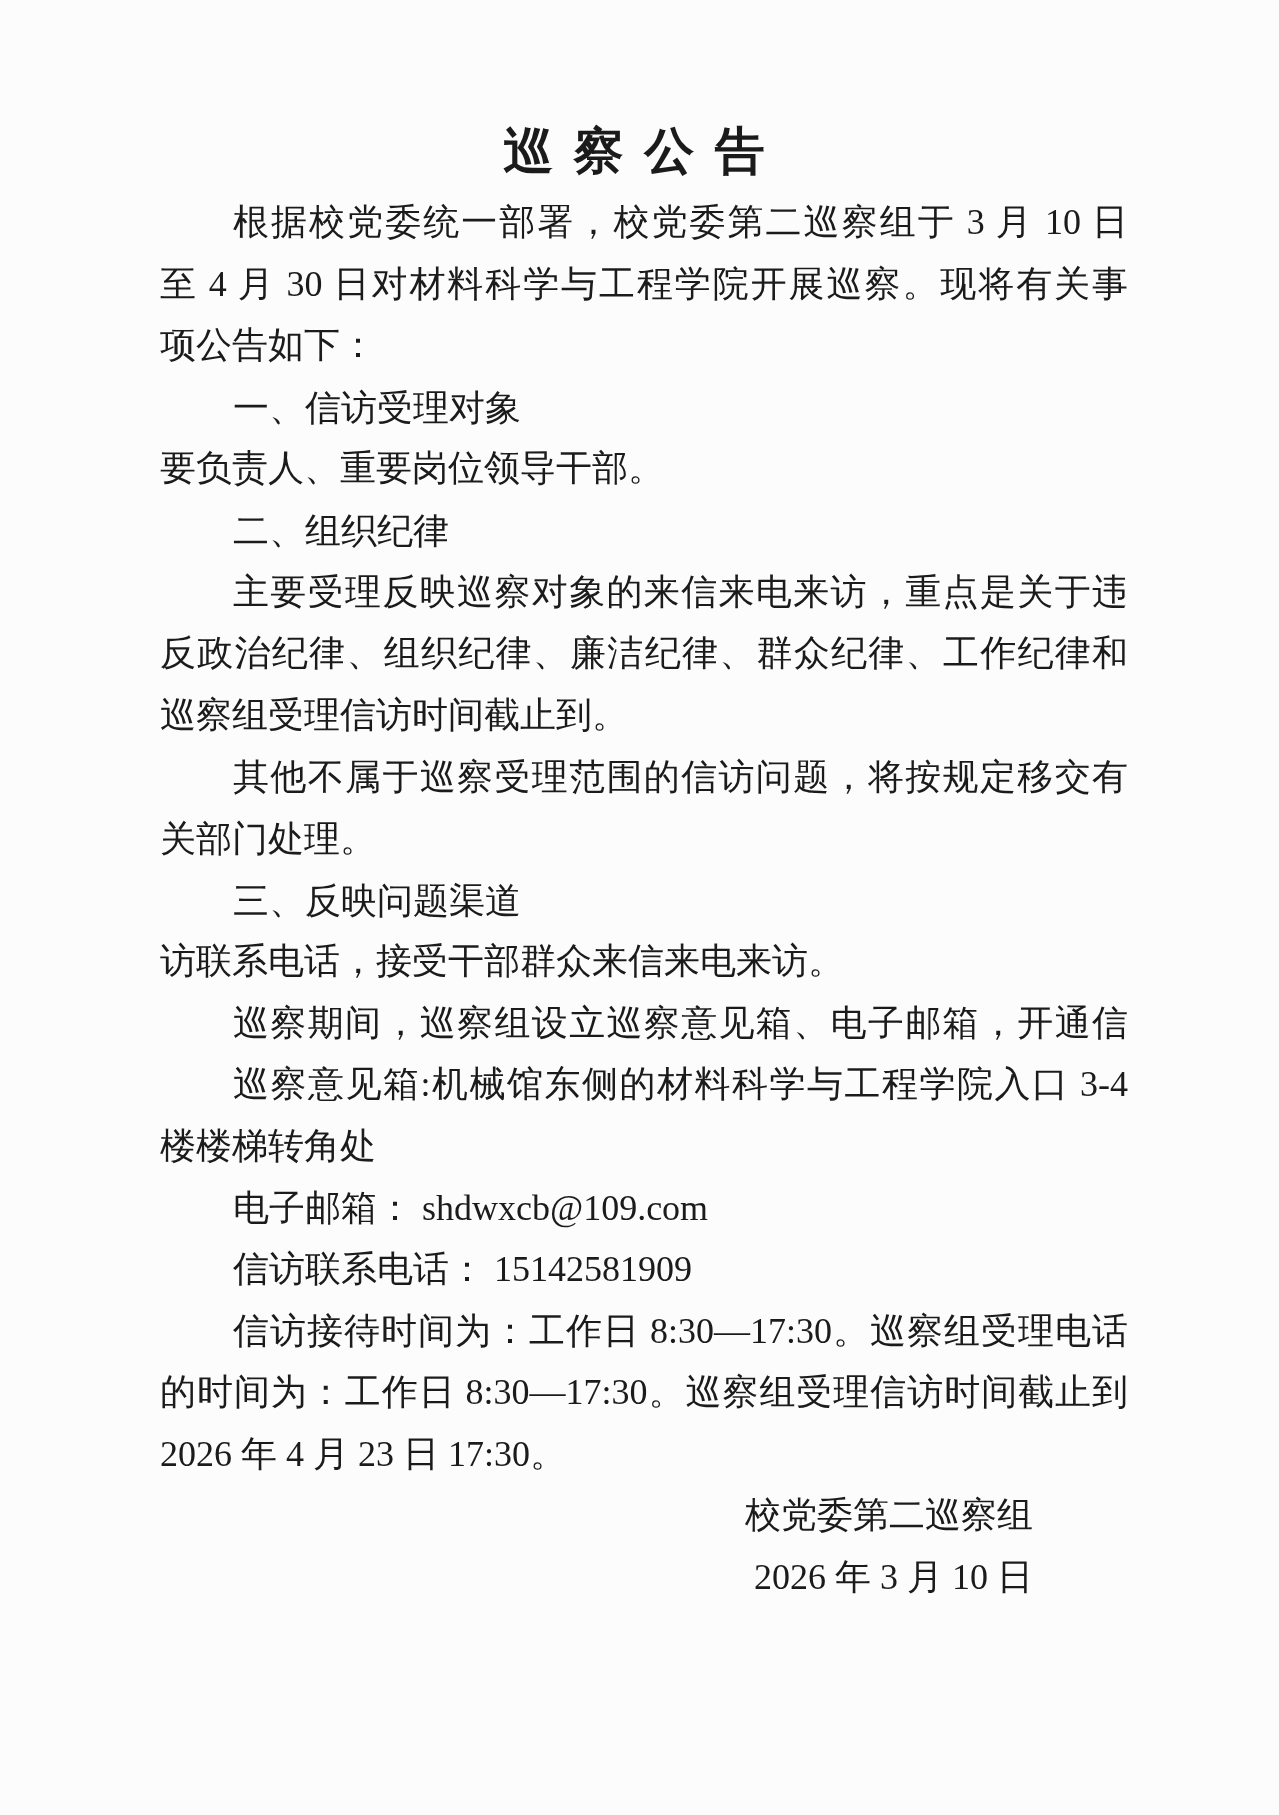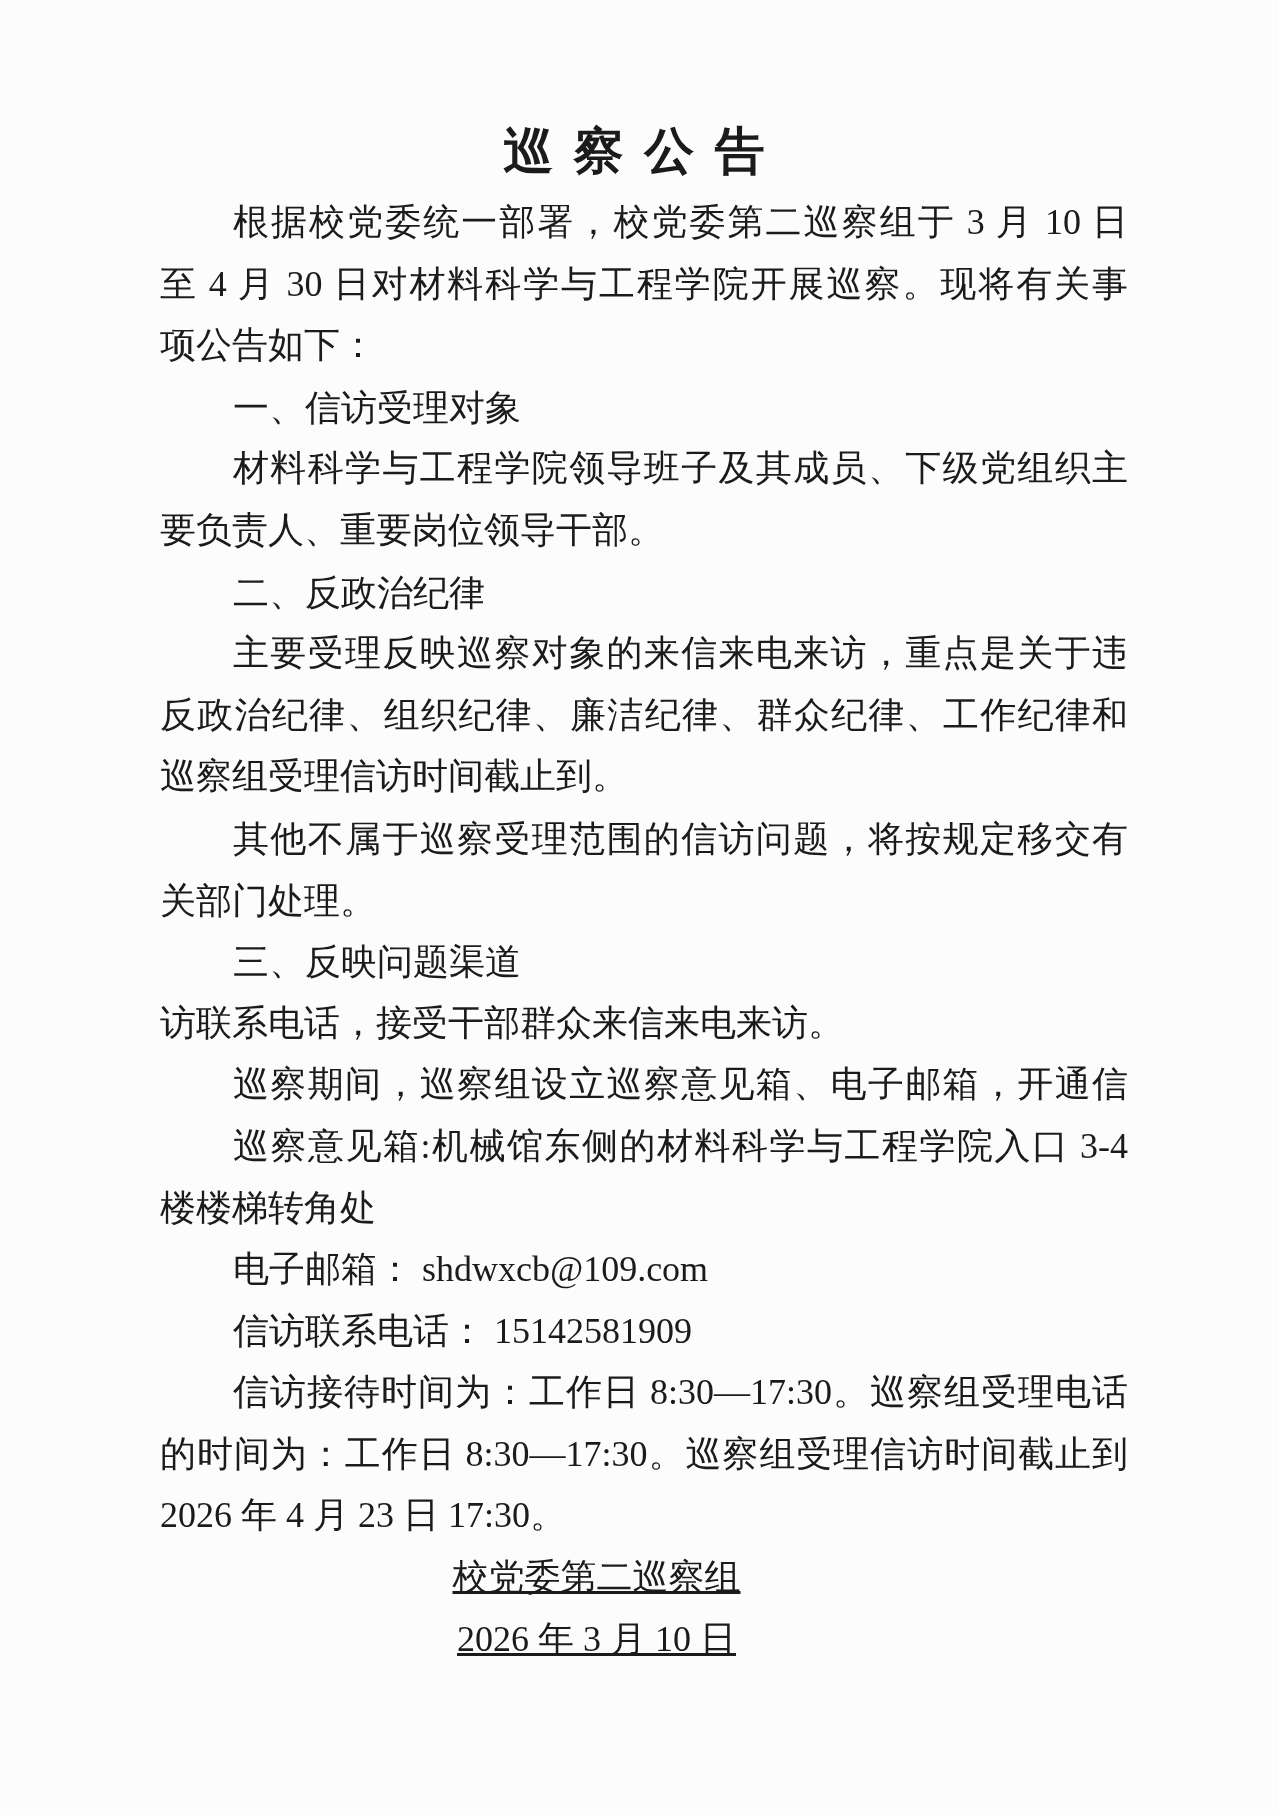--- a/index.html
+++ b/index.html
@@ -51,38 +51,36 @@
   }
   .line.indent {
     text-indent: 73px;
   }
   .line.heading,
   .line.bold {
     font-family: "Liberation Sans", "DejaVu Sans", sans-serif;
     font-weight: 400;
   }
   .line.signature {
-    text-align: center;
+    text-align: right;
     padding-right: 95px;
-    text-decoration: underline;
   }
 </style>
 </head>
 <body>
 
 <div class="page">
   <h1 class="title">巡 察 公 告</h1>
   <div class="body-lines">
       <div class="line body indent fill">根据校党委统一部署，校党委第二巡察组于 3 月 10 日</div>
       <div class="line body fill">至 4 月 30 日对材料科学与工程学院开展巡察。现将有关事</div>
       <div class="line body">项公告如下：</div>
       <div class="line heading indent">一、信访受理对象</div>
-      <div class="line body indent fill">材料科学与工程学院领导班子及其成员、下级党组织主</div>
       <div class="line body">要负责人、重要岗位领导干部。</div>
-      <div class="line heading indent">二、反政治纪律</div>
+      <div class="line heading indent">二、组织纪律</div>
       <div class="line body indent fill">主要受理反映巡察对象的来信来电来访，重点是关于违</div>
       <div class="line body fill">反政治纪律、组织纪律、廉洁纪律、群众纪律、工作纪律和</div>
       <div class="line body">巡察组受理信访时间截止到。</div>
       <div class="line bold indent fill">其他不属于巡察受理范围的信访问题，将按规定移交有</div>
       <div class="line bold">关部门处理。</div>
       <div class="line heading indent">三、反映问题渠道</div>
       <div class="line body">访联系电话，接受干部群众来信来电来访。</div>
       <div class="line body indent fill">巡察期间，巡察组设立巡察意见箱、电子邮箱，开通信</div>
       <div class="line body indent fill">巡察意见箱:机械馆东侧的材料科学与工程学院入口 3-4</div>
       <div class="line body">楼楼梯转角处</div>

